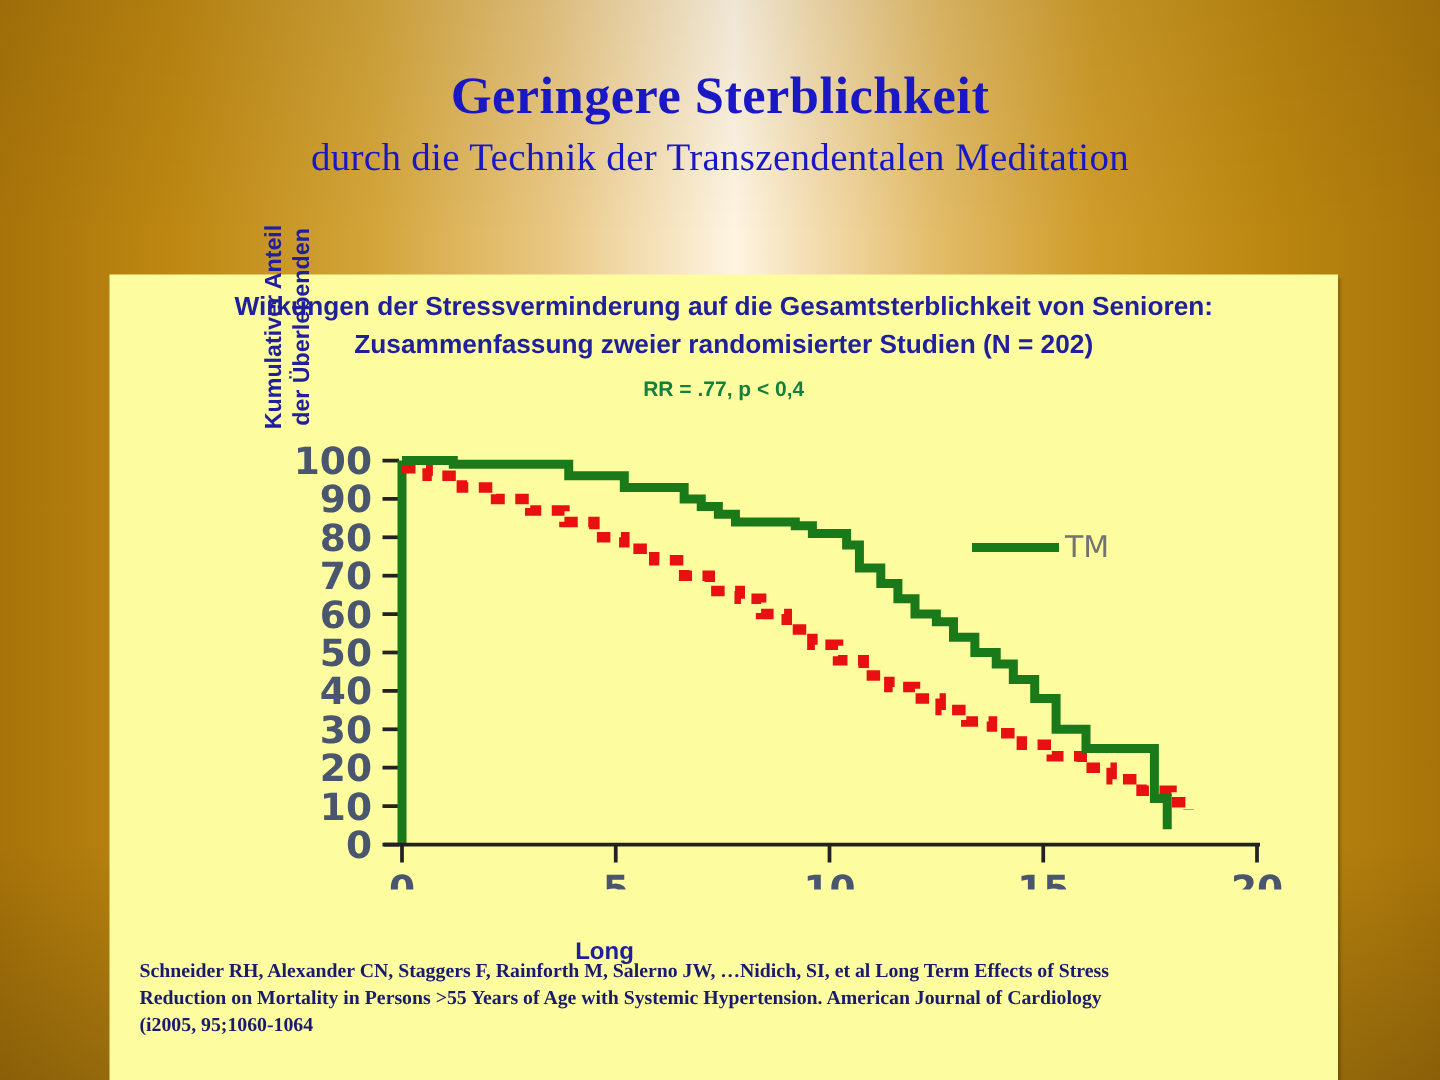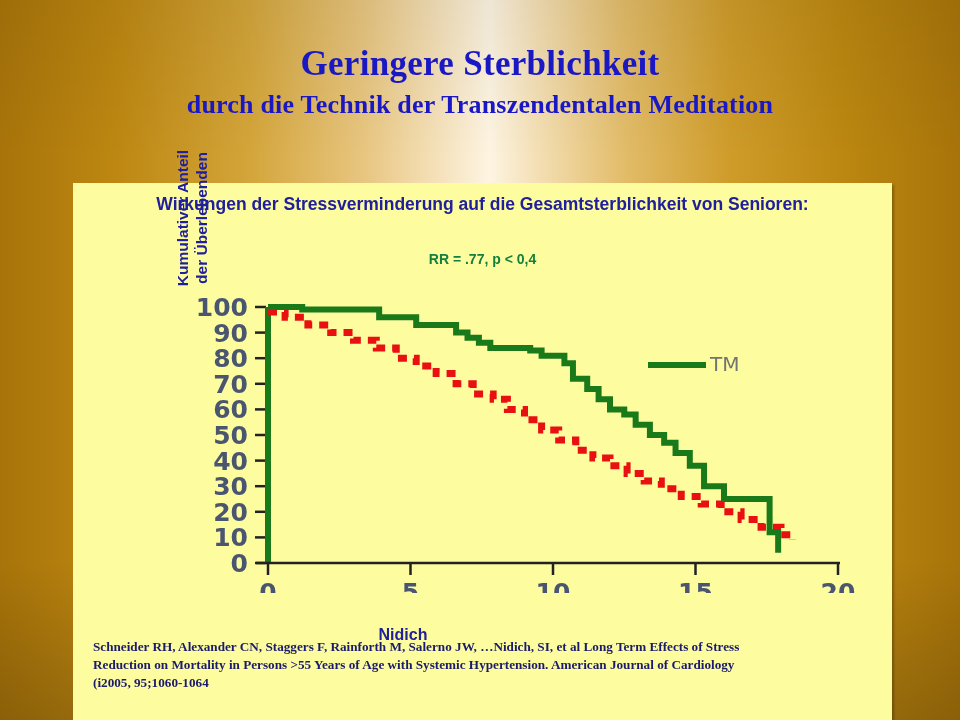--- a/index.html
+++ b/index.html
@@ -26,21 +26,21 @@
         #a8740a 100%);
   }
 
   
   #title-block{
     position:absolute;left:0;top:44px;width:960px;text-align:center;
     font-family:"Liberation Serif",serif;
     color:#1a18c4;
   }
   #title-line1{font-size:35px;font-weight:bold;line-height:40px;letter-spacing:0.3px;}
-  #title-line2{font-size:26px;font-weight:bold;line-height:34px;margin-top:4px;letter-spacing:0.2px;}
+  #title-line2{font-size:26px;font-weight:normal;line-height:34px;margin-top:4px;letter-spacing:0.2px;}
 
   
   #panel{
     position:absolute;left:73px;top:183px;width:819px;height:664px;
     background:#fdfda0;
     box-shadow:2px 2px 2px rgba(0,0,0,0.25);
   }
 
   #chart-title{
     position:absolute;left:0;top:9px;width:819px;text-align:center;
@@ -102,20 +102,21 @@
 
   <div id="title-block">
     <div id="title-line1">Geringere Sterblichkeit</div>
     <div id="title-line2">durch die Technik der Transzendentalen Meditation</div>
   </div>
 
   <div id="panel">
 
     <div id="chart-title">
       <div>Wirkungen der Stressverminderung auf die Gesamtsterblichkeit von Senioren:</div>
+      <div>Zusammenfassung zweier randomisierter Studien (N = 202)</div>
     </div>
 
     <div id="chart-stat">RR = .77, p &lt; 0,4</div>
 
     <div id="ylabel">
       <span>Kumulativer Anteil</span>
       <span>der Überlebenden</span>
     </div>
 
     <div id="plot">
@@ -167,21 +168,21 @@
       <div class="legend-row">
         <div class="legend-key">
           <div class="key-solid"></div>
         </div>
         <div class="legend-label">
           <span>TM</span>
         </div>
       </div>
     </div>
 
-    <div id="xlabel">Nidich</div>
+    <div id="xlabel">Long</div>
 
     <div id="citation">
       <span>Schneider RH, Alexander CN, Staggers F, Rainforth M, Salerno JW, …Nidich, SI, et al  Long Term Effects of Stress</span>
       <span>Reduction on Mortality in Persons &gt;55 Years of Age with Systemic Hypertension. American Journal of Cardiology</span>
       <span>(i2005, 95;1060-1064</span>
     </div>
 
   </div>
 </div>
 

